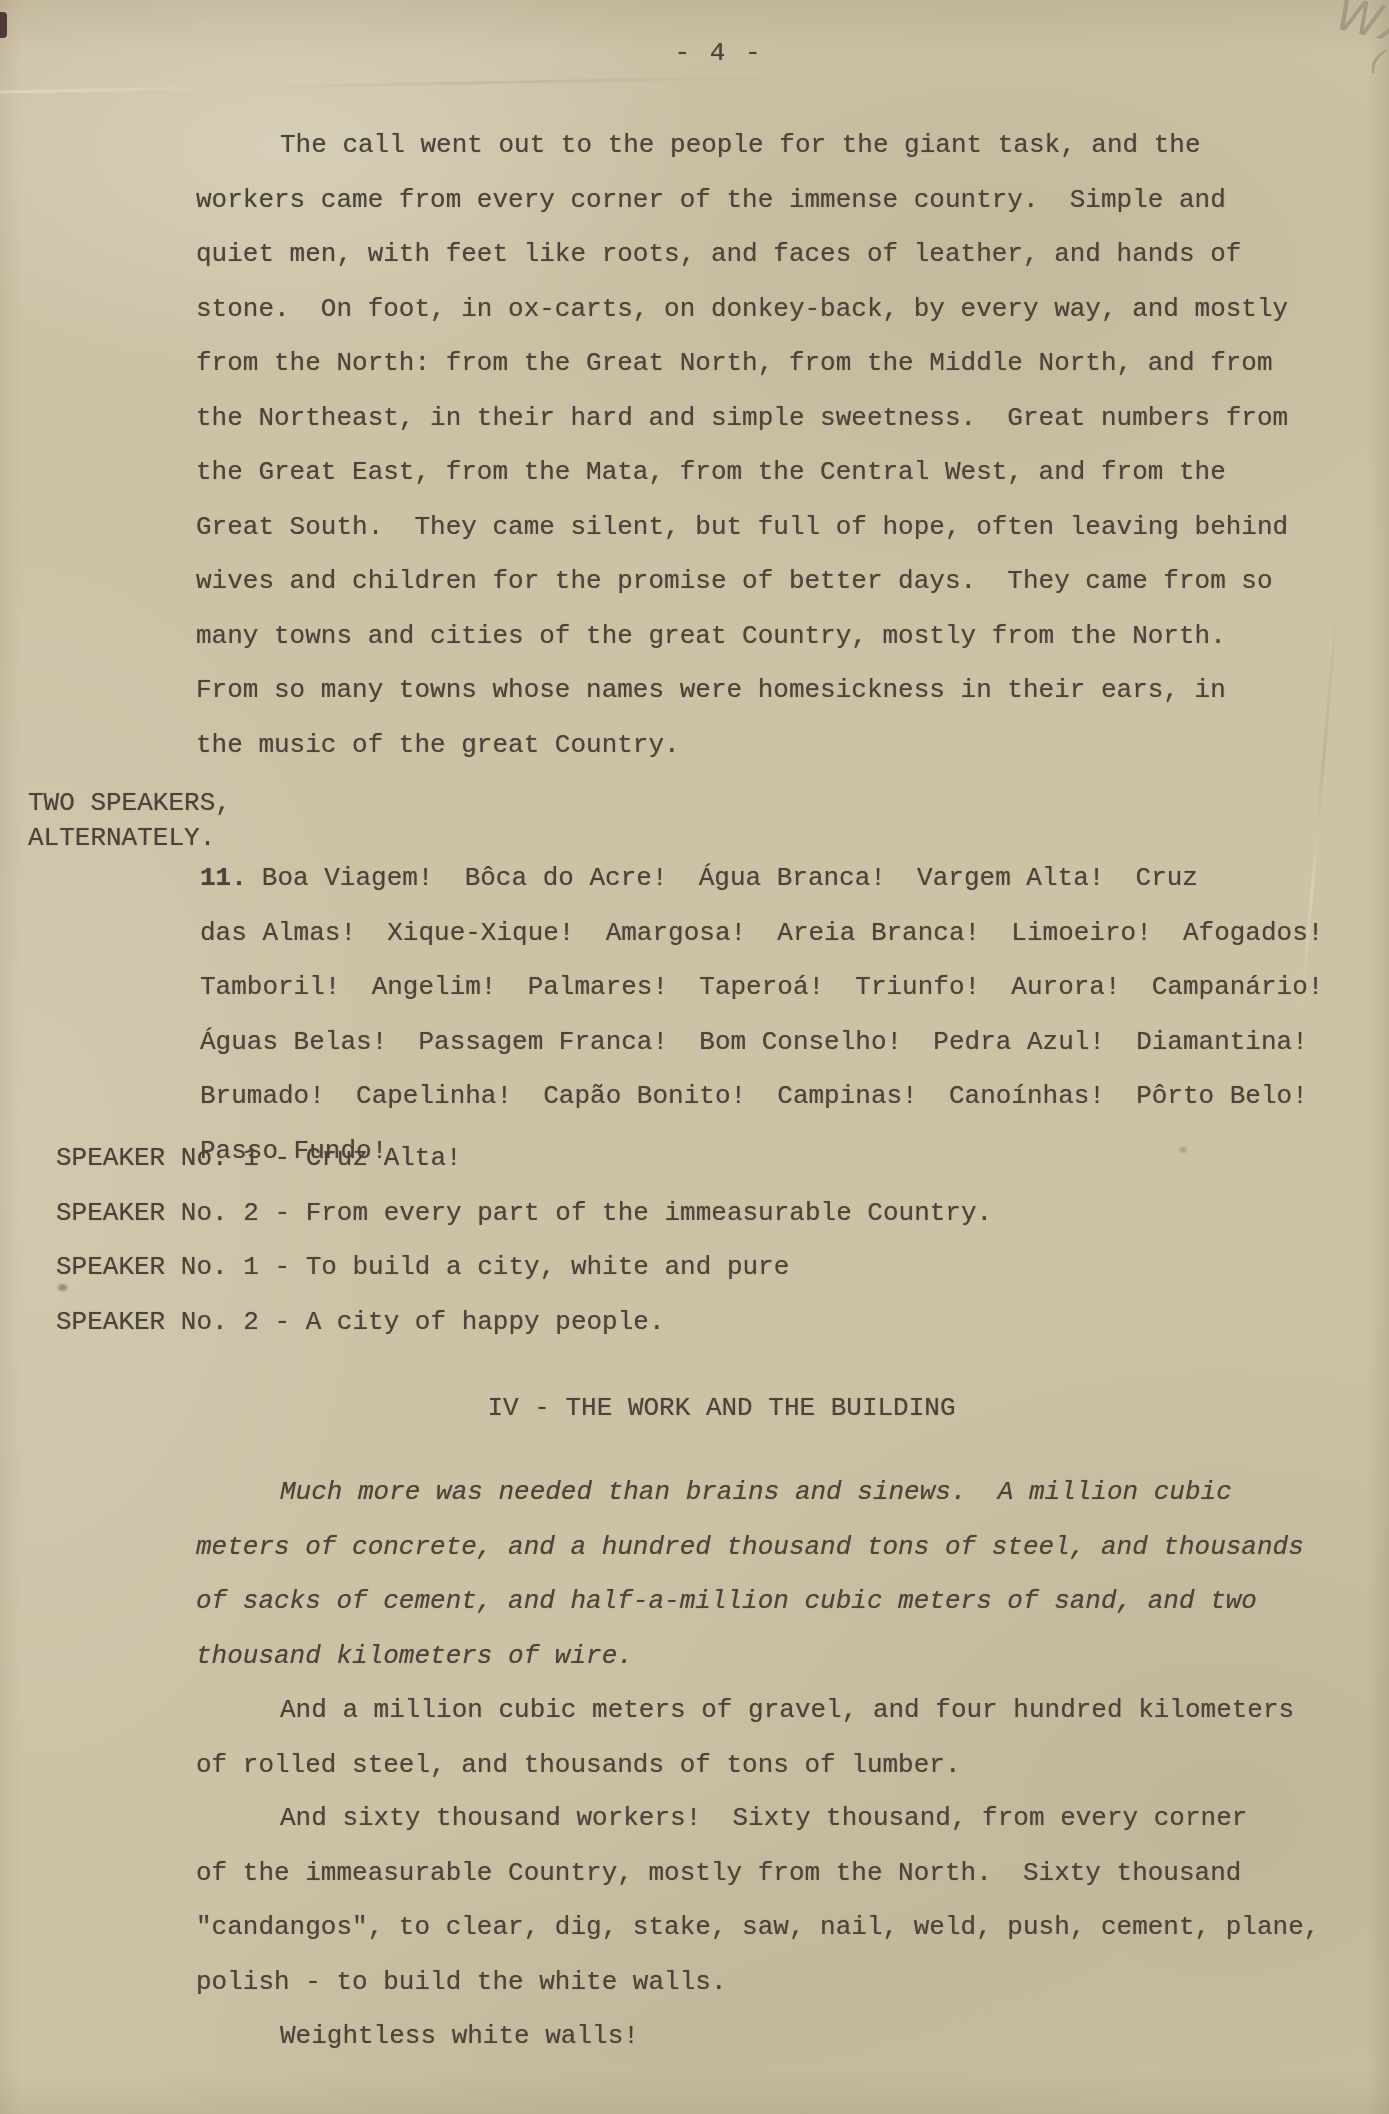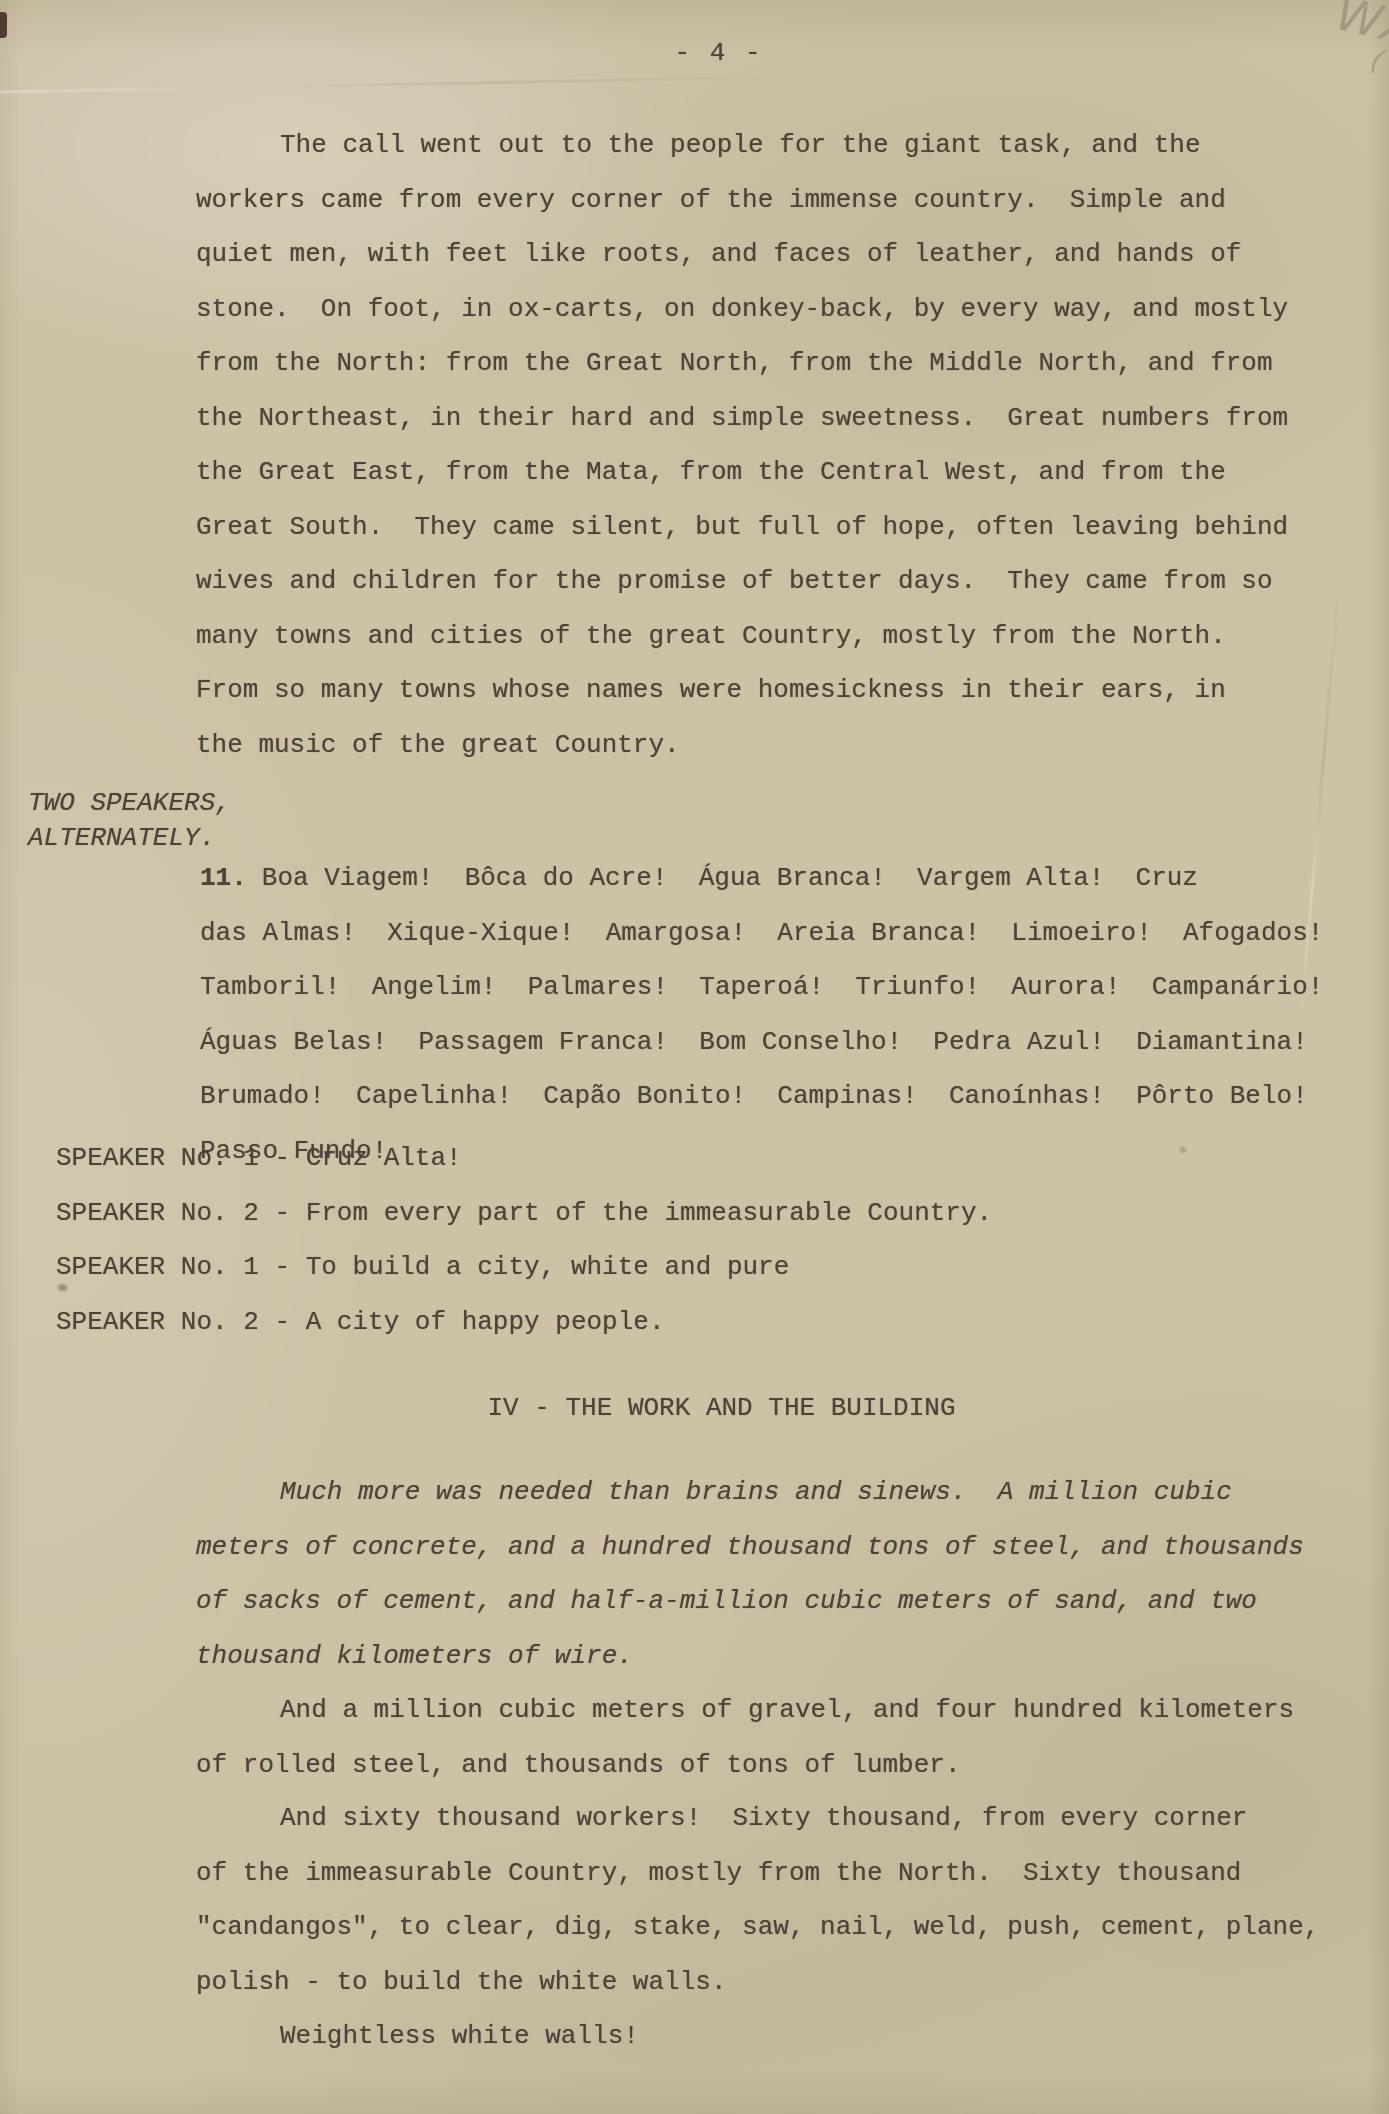--- a/index.html
+++ b/index.html
@@ -22,21 +22,21 @@
       linear-gradient(90deg,  rgba(128,112,85,0.12) 0%, rgba(0,0,0,0) 1.5%),
       linear-gradient(270deg, rgba(118,103,76,0.16) 0%, rgba(0,0,0,0) 1.5%);
     text-shadow:0 0 1px rgba(70,60,48,0.55);
   }
   .line{white-space:pre;line-height:54.5px;}
   .indent{padding-left:84px;}
   .block{position:absolute;}
   .pagenum{position:absolute;top:38px;left:0;right:0;text-align:center;padding-left:48px;letter-spacing:2px;}
   .para1{top:118px;left:196px;}
   .speakers-label{top:786px;left:28px;}
-  .speakers-label .line{line-height:35px;font-style:italic;}
+  .speakers-label .line{line-height:35px;}
   .cue-list{top:851px;left:200px;}
   .cue{font-weight:bold;margin-right:15px;}
   .dialogue{top:1131px;left:28px;margin-left:28px;}
   .heading{position:absolute;top:1381px;left:0;right:0;text-align:center;padding-left:54px;}
   .para2{top:1465px;left:196px;font-style:italic;}
   .para3{top:1683px;left:196px;font-family:Liberation Mono, monospace;}
   .para4{top:1791px;left:196px;}
   .closing{top:2009px;left:196px;}
   
   .edge-notch{position:absolute;top:12px;left:0;width:7px;height:26px;background:#3d2424;border-radius:0 4px 4px 0;opacity:.85;}

